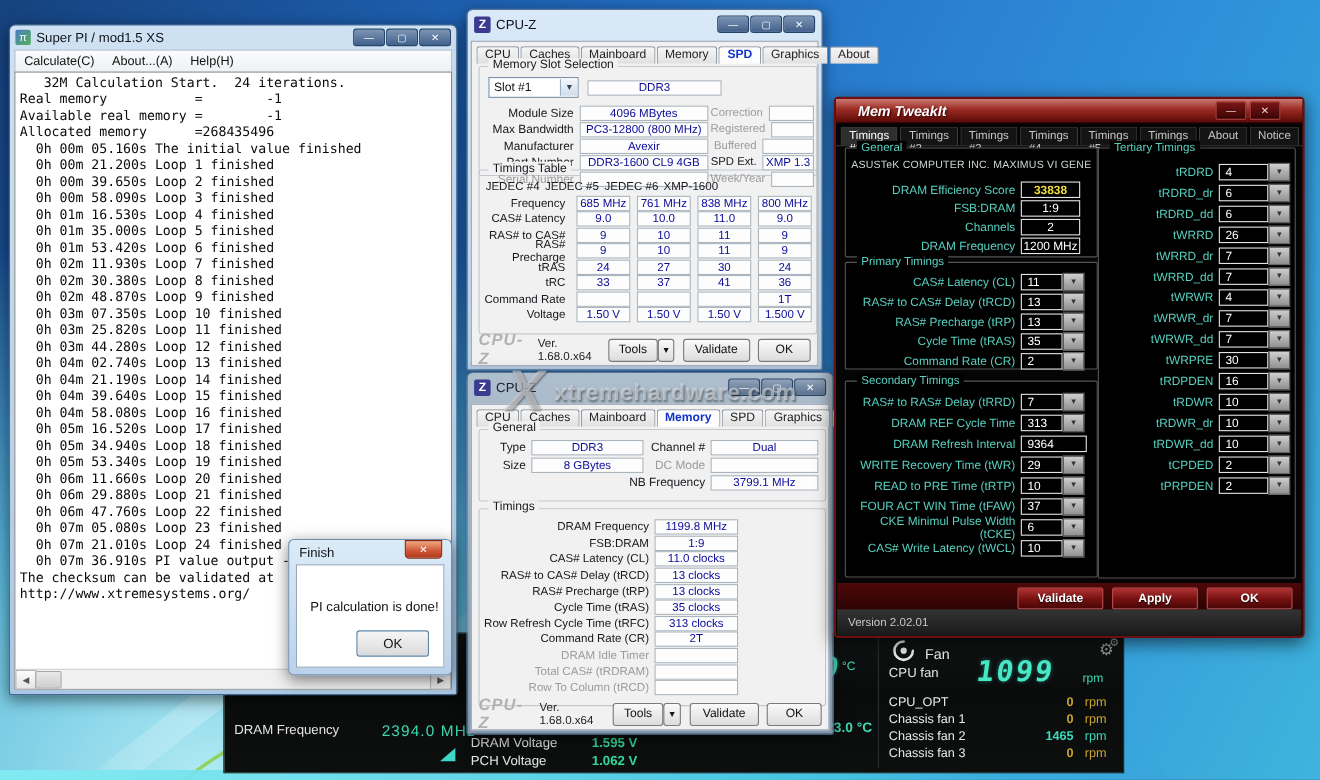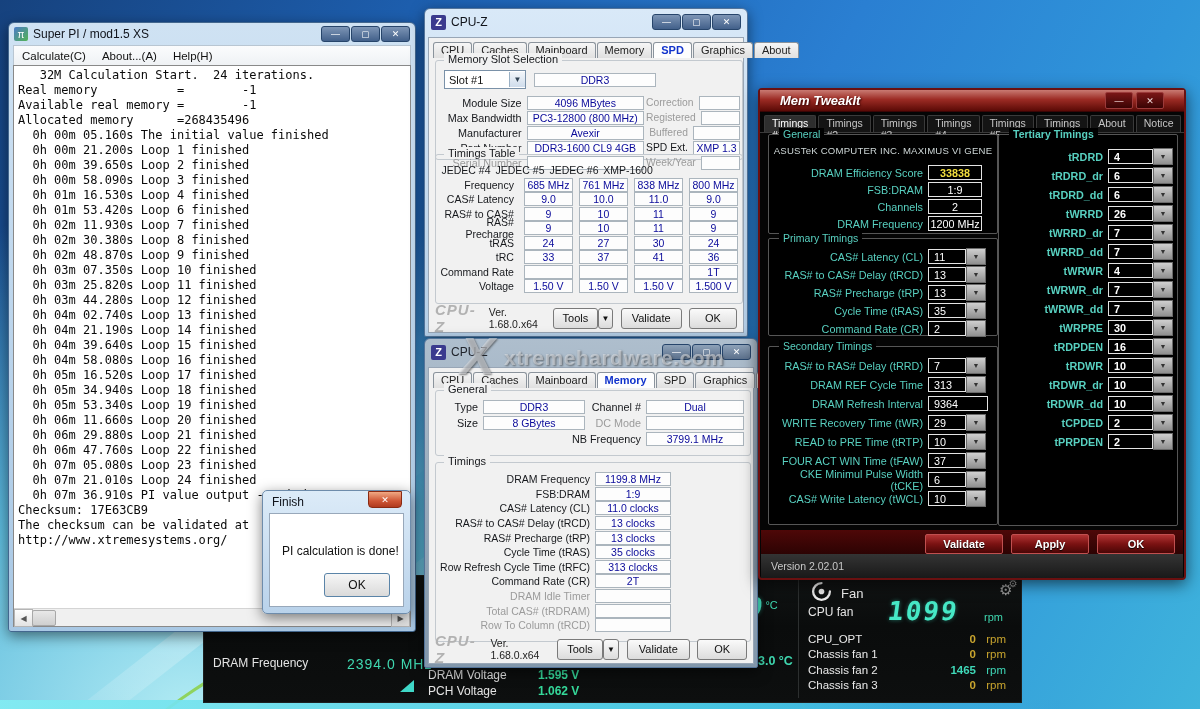--- a/index.html
+++ b/index.html
@@ -172,21 +172,21 @@
   .mtrow.score .mtval{color:#f2de3e;font-weight:bold;}
   #mt-general{left:8px;top:44px;width:228px;height:98px;}
   #mt-general .rows{position:absolute;left:0;top:30px;right:2px;}
   #mt-general .mtrow{margin-bottom:2px;}
   #mt-primary{left:8px;top:148px;width:228px;height:96px;}
   #mt-primary .rows{position:absolute;left:0;top:10px;right:2px;}
   #mt-primary .mtrow{margin-bottom:3px;}
   #mt-secondary{left:8px;top:256px;width:228px;height:177px;}
   #mt-secondary .rows{position:absolute;left:0;top:11px;right:2px;}
   #mt-secondary .mtrow{margin-bottom:4px;}
-  #mt-tertiary{left:238px;top:44px;width:178px;height:390px;font-weight:bold;}
+  #mt-tertiary{left:238px;top:44px;width:178px;height:390px;}
   #mt-tertiary .rows{position:absolute;left:0;top:14px;right:2px;}
   #mt-tertiary .mtrow{margin-bottom:4px;}
   #mt-tertiary .mtrow .mtlbl{width:104px;}
   #mt-tertiary .mtrow .mtval{width:38px;}
   #mt-footer{position:absolute;left:1px;right:1px;top:440px;height:28px;
     background:linear-gradient(#4e0808,#270202);display:flex;align-items:center;justify-content:flex-end;padding-right:8px;gap:8px;}
   .mt-btn{width:76px;height:18px;background:linear-gradient(#b23434 0%,#7a1212 50%,#4a0606 100%);
     border:1px solid #c05050;border-radius:2px;color:#fff;font-size:11px;font-weight:bold;text-shadow:0 1px 1px #000;
     display:flex;align-items:center;justify-content:center;cursor:pointer;}
   #mt-status{position:absolute;left:1px;right:1px;bottom:0;height:24px;background:linear-gradient(#343434,#191919);
@@ -296,20 +296,21 @@
 
       <div class="logline">   32M Calculation Start.  24 iterations.</div>
           <div class="logline">Real memory           =        -1</div>
           <div class="logline">Available real memory =        -1</div>
           <div class="logline">Allocated memory      =268435496</div>
           <div class="logline">  0h 00m 05.160s The initial value finished</div>
           <div class="logline">  0h 00m 21.200s Loop 1 finished</div>
           <div class="logline">  0h 00m 39.650s Loop 2 finished</div>
           <div class="logline">  0h 00m 58.090s Loop 3 finished</div>
           <div class="logline">  0h 01m 16.530s Loop 4 finished</div>
+          <div class="logline">  0h 01m 35.000s Loop 5 finished</div>
           <div class="logline">  0h 01m 53.420s Loop 6 finished</div>
           <div class="logline">  0h 02m 11.930s Loop 7 finished</div>
           <div class="logline">  0h 02m 30.380s Loop 8 finished</div>
           <div class="logline">  0h 02m 48.870s Loop 9 finished</div>
           <div class="logline">  0h 03m 07.350s Loop 10 finished</div>
           <div class="logline">  0h 03m 25.820s Loop 11 finished</div>
           <div class="logline">  0h 03m 44.280s Loop 12 finished</div>
           <div class="logline">  0h 04m 02.740s Loop 13 finished</div>
           <div class="logline">  0h 04m 21.190s Loop 14 finished</div>
           <div class="logline">  0h 04m 39.640s Loop 15 finished</div>
@@ -317,21 +318,20 @@
           <div class="logline">  0h 05m 16.520s Loop 17 finished</div>
           <div class="logline">  0h 05m 34.940s Loop 18 finished</div>
           <div class="logline">  0h 05m 53.340s Loop 19 finished</div>
           <div class="logline">  0h 06m 11.660s Loop 20 finished</div>
           <div class="logline">  0h 06m 29.880s Loop 21 finished</div>
           <div class="logline">  0h 06m 47.760s Loop 22 finished</div>
           <div class="logline">  0h 07m 05.080s Loop 23 finished</div>
           <div class="logline">  0h 07m 21.010s Loop 24 finished</div>
           <div class="logline">  0h 07m 36.910s PI value output -&gt; pi_data.txt</div>
           <div class="logline"></div>
-          <div class="logline">Checksum: 17E63CB9</div>
           <div class="logline">The checksum can be validated at</div>
           <div class="logline">http://www.xtremesystems.org/</div>
         </div>
       <div id="sp-hscroll">
         <div class="sb-arrow" id="sb-left">◀</div>
         <div id="sb-thumb"></div>
         <div class="sb-arrow" id="sb-right">▶</div>
       </div>
     </div>
   </div>

